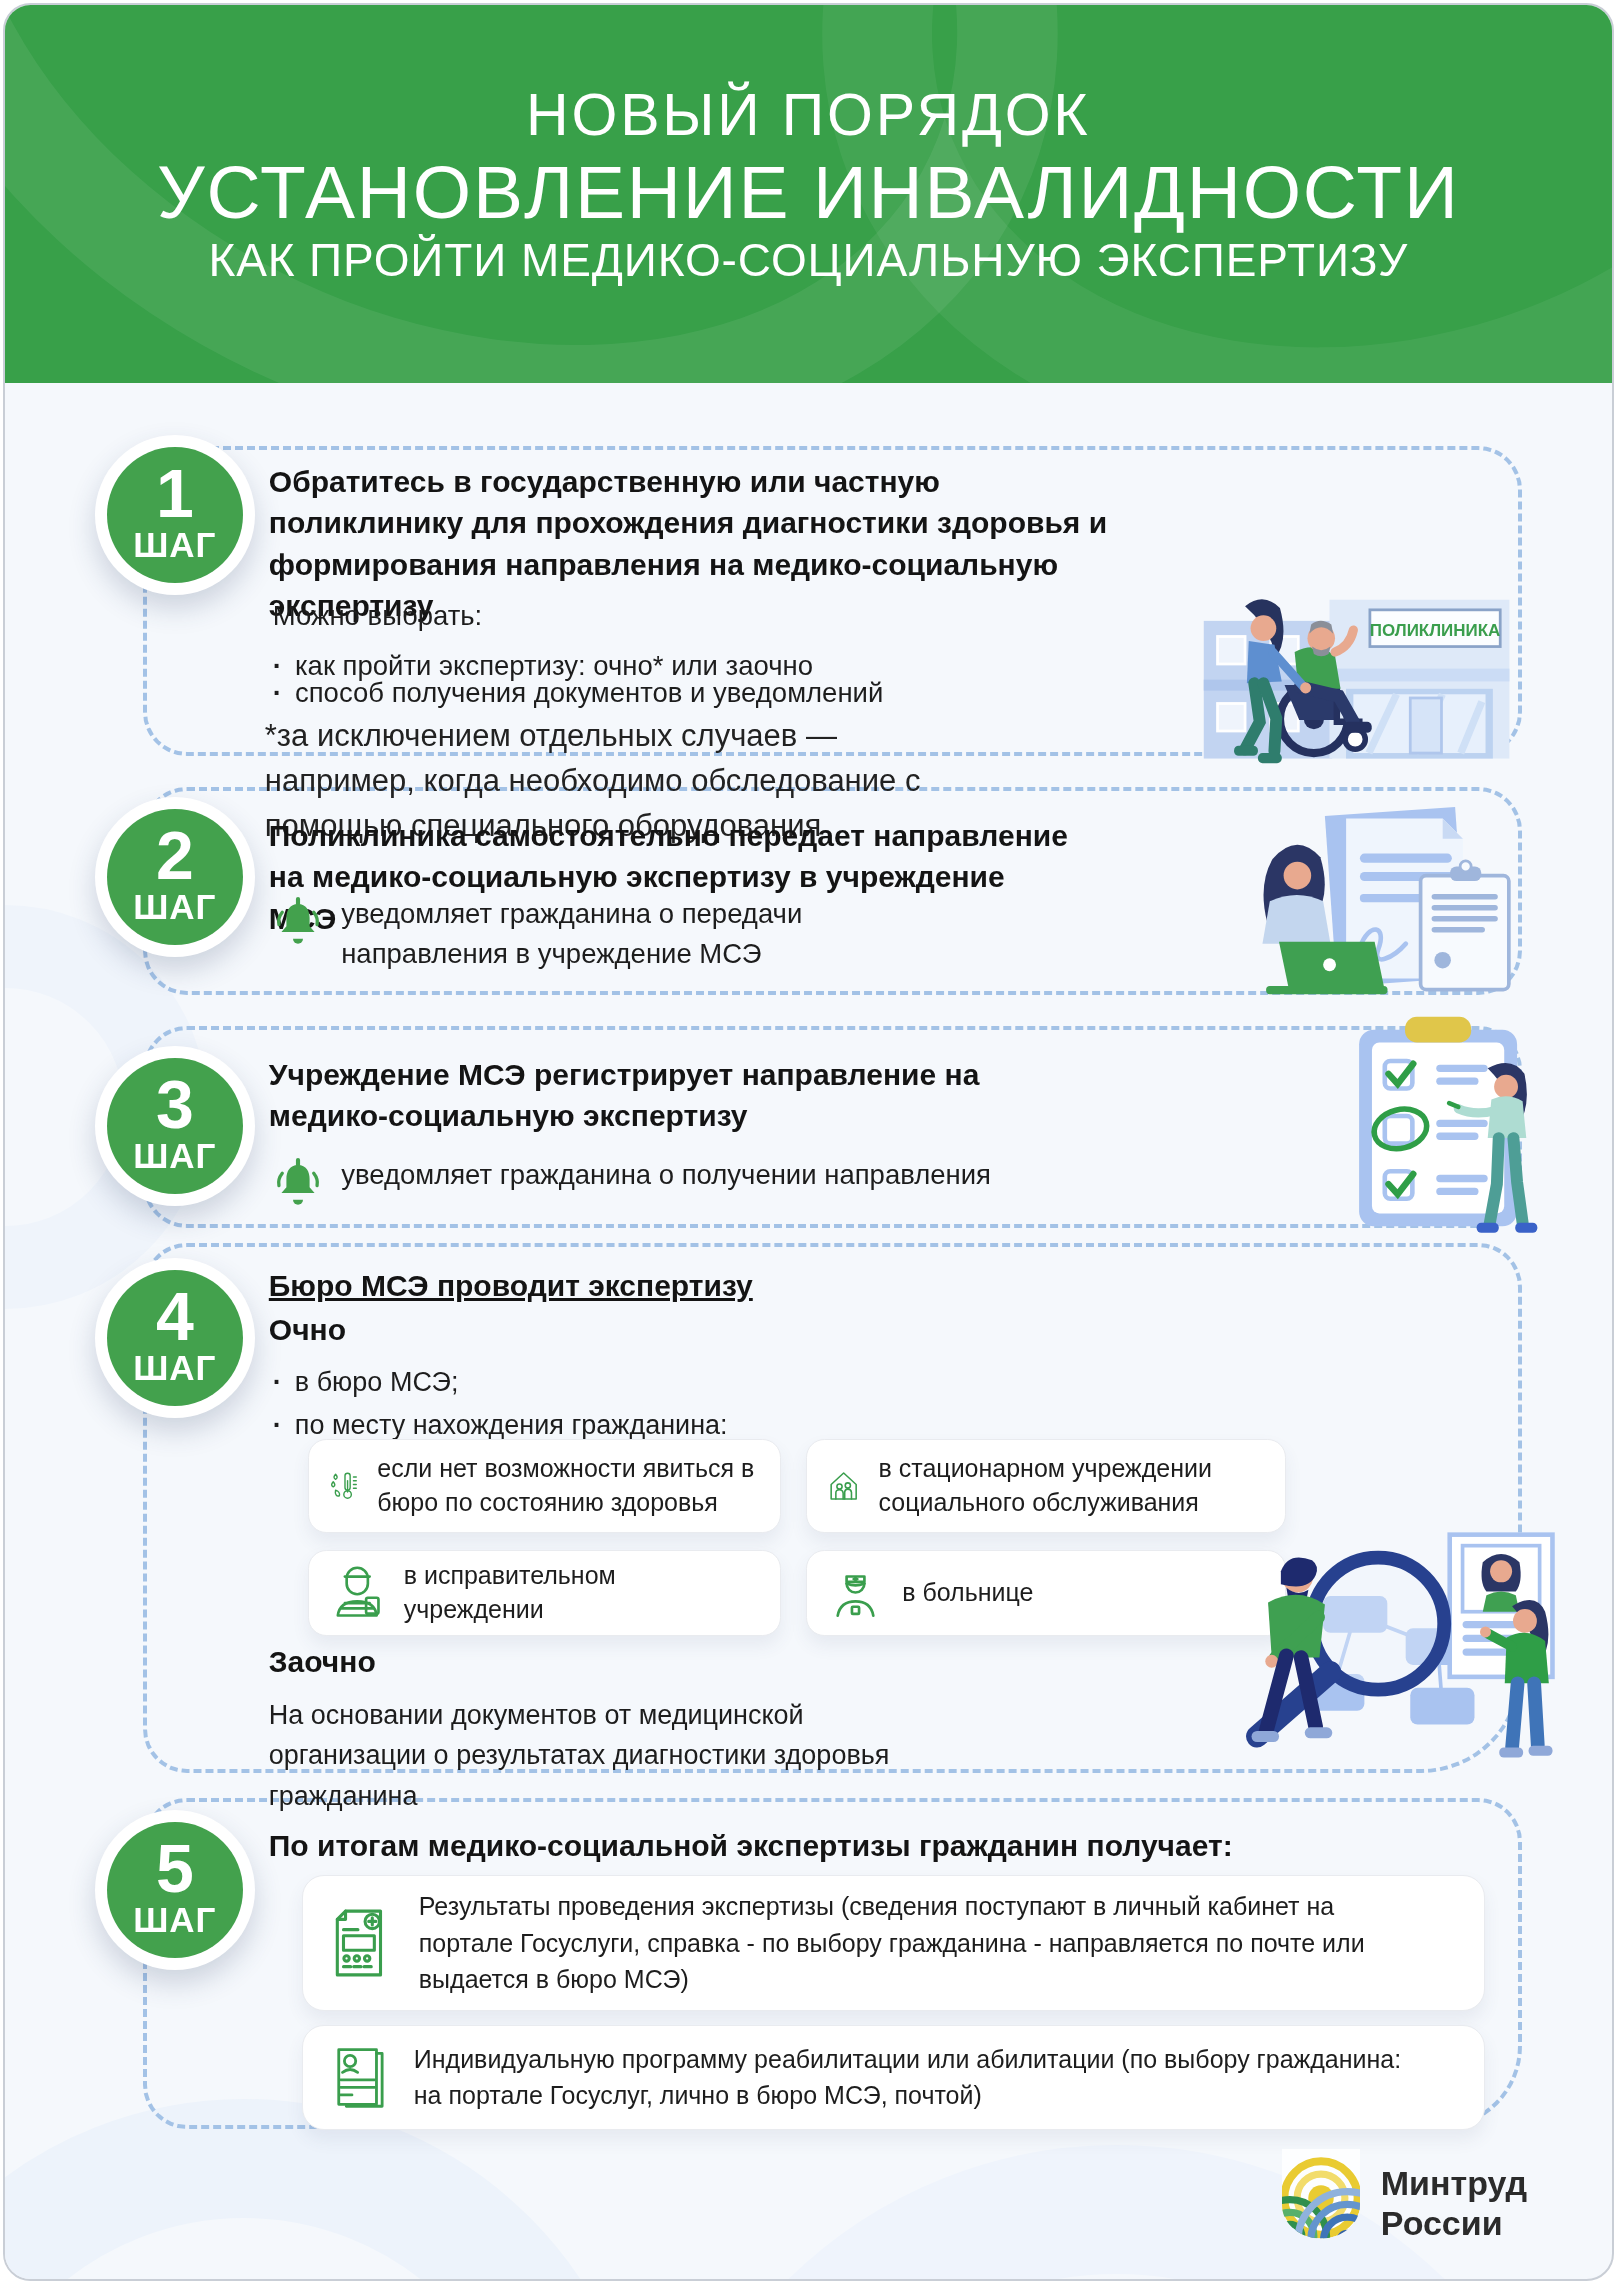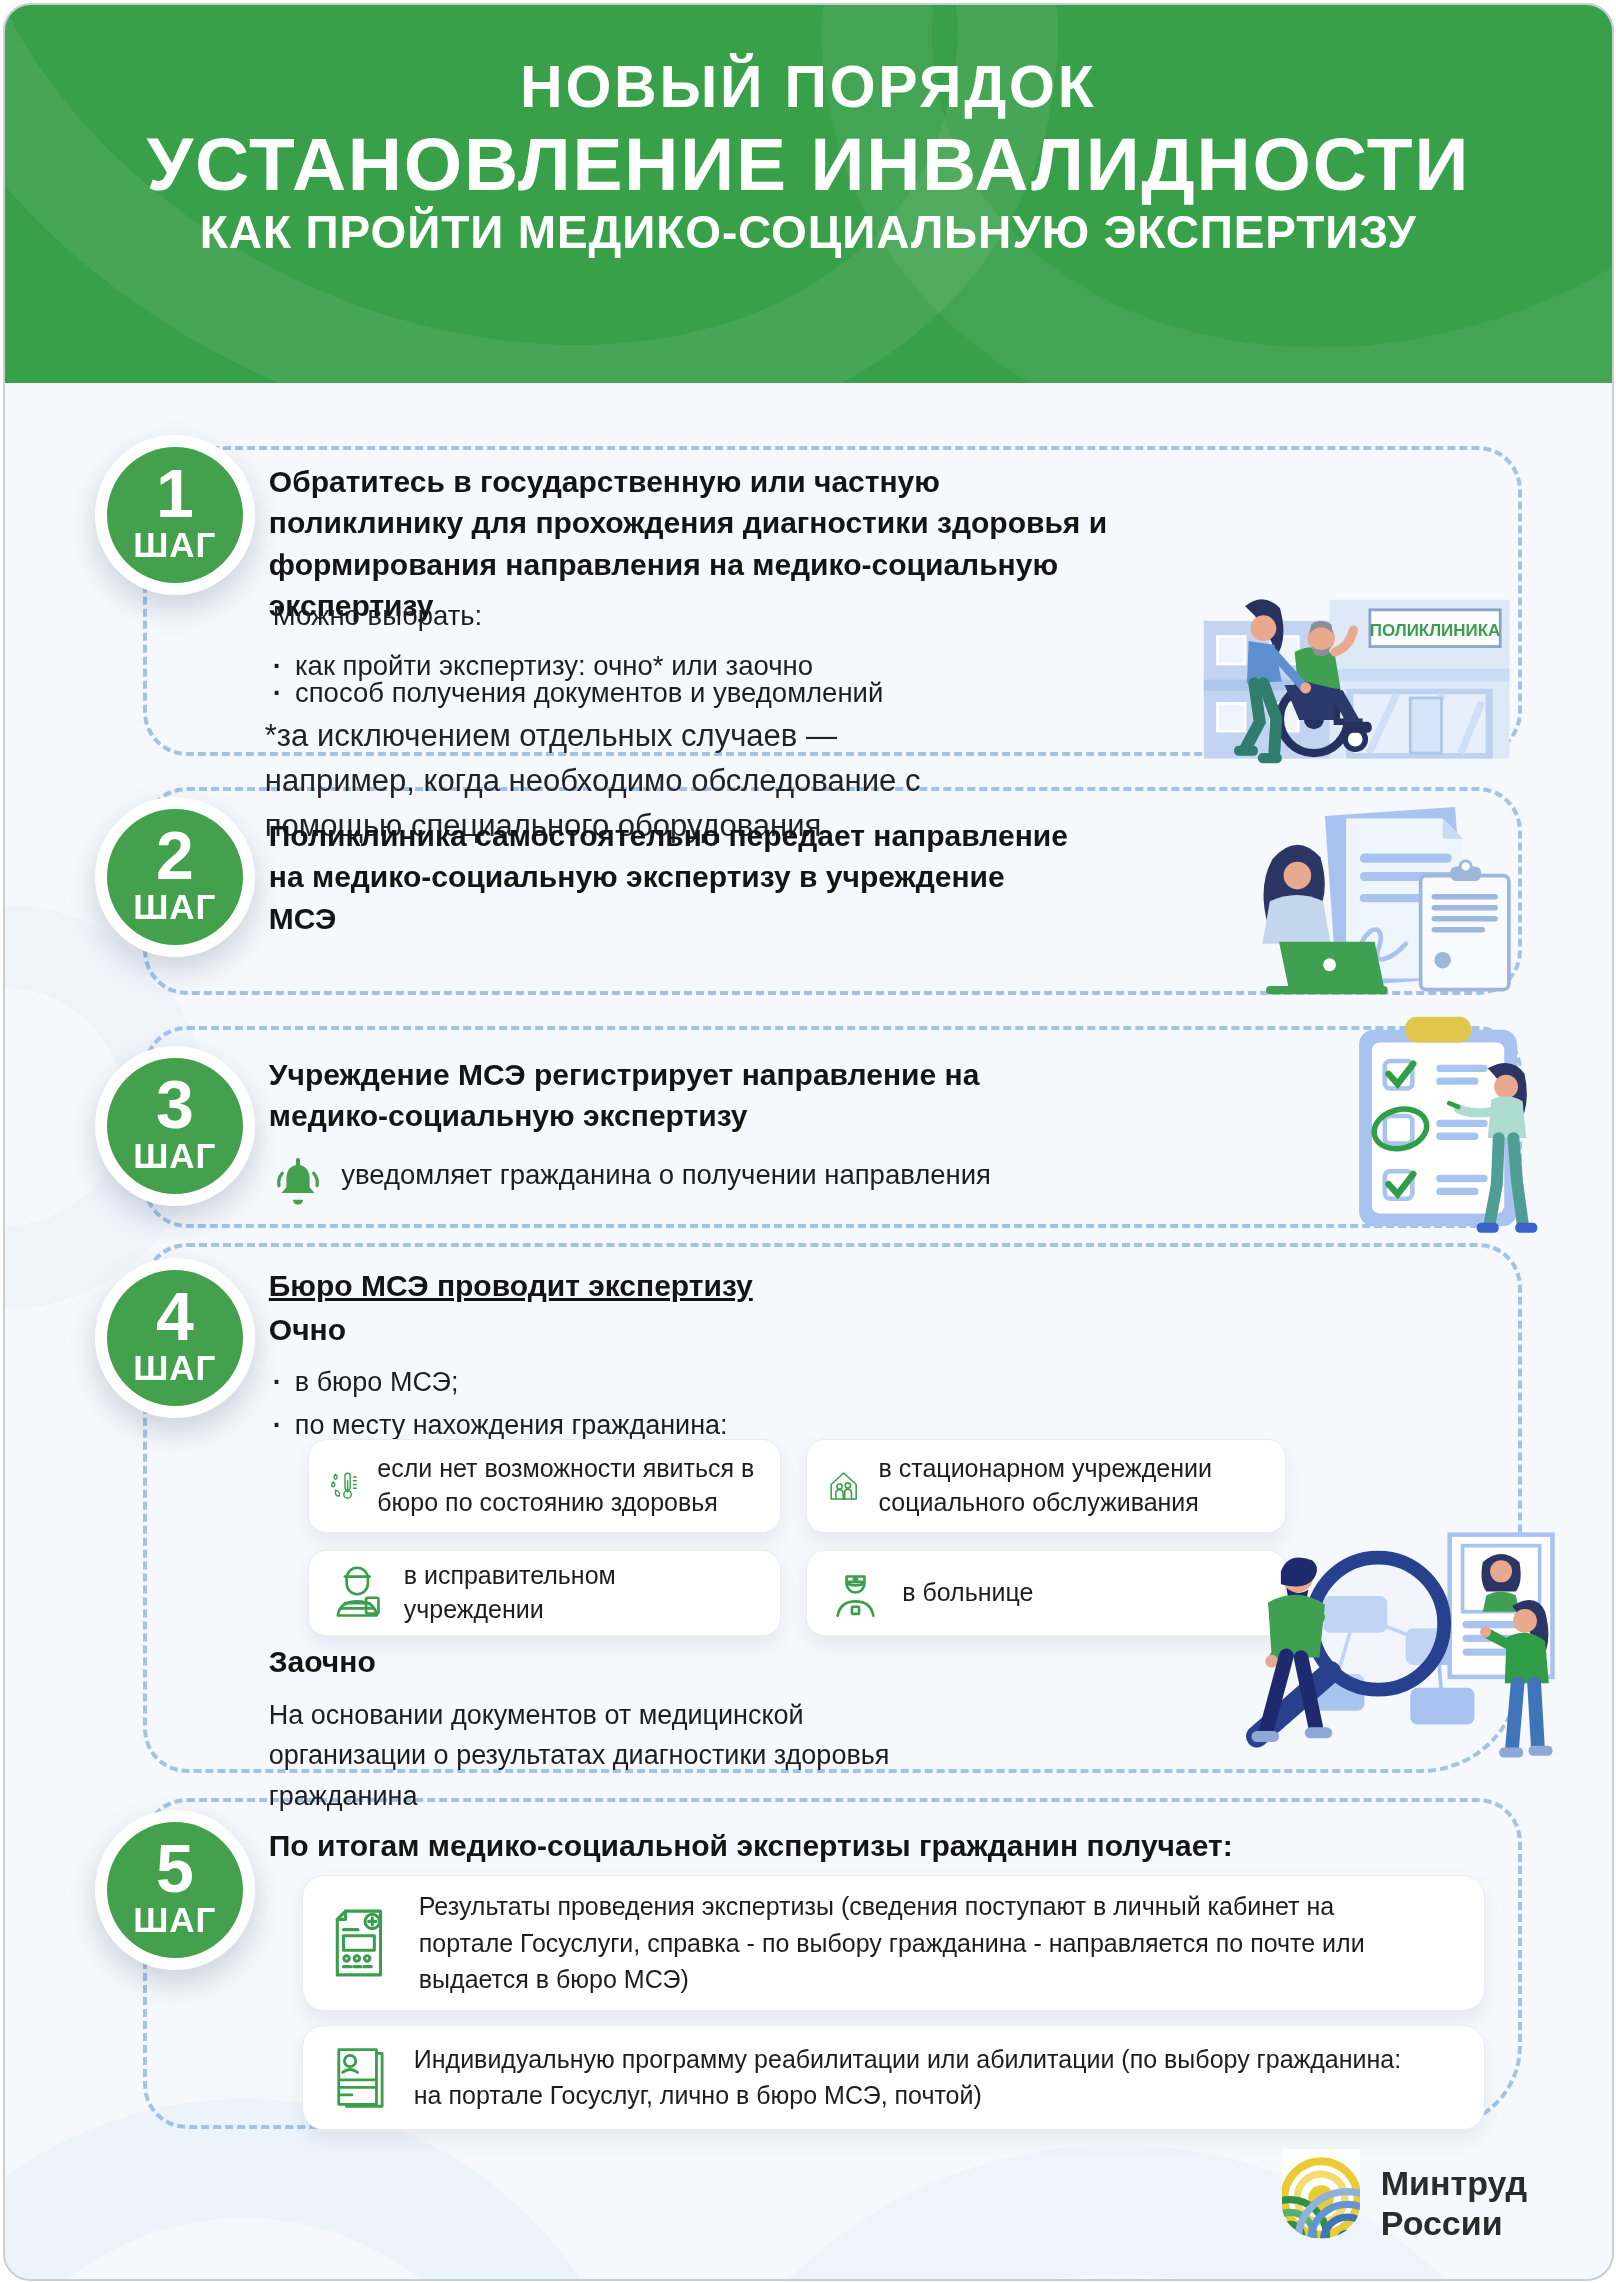--- a/index.html
+++ b/index.html
@@ -4,21 +4,21 @@
 <style>
   html,body{margin:0;padding:0;background:#ffffff;}
   *{box-sizing:border-box;font-family:"Liberation Sans","DejaVu Sans",sans-serif;}
   .poster{position:relative;width:1611px;height:2278px;margin:2.8px;background:#F5F8FC;
           border:2.8px solid #C9CED6;border-radius:27.5px;overflow:hidden;}
   
   .header{position:absolute;top:0;left:0;right:0;height:378px;background:#38A049;overflow:hidden;}
   .sw{position:absolute;border-radius:50%;}
   .sw1{left:-165px;top:-551px;width:1240px;height:964px;border:101px solid rgba(255,255,255,.07);transform:rotate(25deg);}
   .sw2{left:808px;top:-496px;width:1148px;height:937px;border:110px solid rgba(255,255,255,.06);transform:rotate(-18deg);}
-  .htitle{position:absolute;left:0;right:0;text-align:center;color:#fff;font-weight:700;white-space:nowrap;}
+  .htitle{position:absolute;left:0;right:0;text-align:center;color:#fff;font-weight:400;white-space:nowrap;margin-top:28px;}
   .ht1{top:48px;font-size:59px;letter-spacing:2.8px;}
   .ht2{top:116px;font-size:75px;letter-spacing:1.8px;}
   .ht3{top:200px;font-size:46px;letter-spacing:0.9px;}
   
   .arc{position:absolute;border-radius:50%;}
   .arcA{left:-165px;top:2094px;width:808px;height:808px;border:119px solid #EDF3FB;}
   .arcB{left:643px;top:2140px;width:937px;height:937px;border:129px solid #EFF4FC;}
   .arcD{left:-202px;top:900px;width:404px;height:404px;border:83px solid #EFF4FB;}
   
   .step-box{position:absolute;left:138px;width:1379px;border:4.6px dashed #A3C2E6;border-radius:44px;}
@@ -146,20 +146,30 @@
     <path d="M64 100 l28 4 l8 40 l-38 2 z" fill="#5E8FD0"></path>
     <path d="M90 112 L124 150" stroke="#5E8FD0" stroke-width="10" stroke-linecap="round"></path>
     <circle cx="126" cy="151" r="6" fill="#E8A98F"></circle>
     <path d="M70 146 l6 42 l-16 30" stroke="#2F7D6D" stroke-width="13" fill="none" stroke-linecap="round"></path>
     <path d="M80 146 l14 38 l-2 36" stroke="#2F7D6D" stroke-width="13" fill="none" stroke-linecap="round"></path>
     <rect x="48" y="214" width="26" height="11" rx="5" fill="#2F7D6D"></rect>
     <rect x="74" y="222" width="26" height="11" rx="5" fill="#2F7D6D"></rect>
   </svg>
 
   <div class="h" style="left:264px;top:810px;width:808px;">Поликлиника самостоятельно передает направление на медико-социальную экспертизу в учреждение МСЭ</div>
+  <div class="note" style="left:268px;top:889px;">
+    <svg width="50" height="53" viewBox="0 0 60 64">
+      <path d="M30 6 v6" stroke="#43A14D" stroke-width="5" stroke-linecap="round"></path>
+      <path d="M30 12 c-10 0 -14 8 -14 17 v10 l-6 7 h40 l-6 -7 v-10 c0 -9 -4 -17 -14 -17 z" fill="#43A14D"></path>
+      <path d="M24 54 a6 6 0 0 0 12 0 z" fill="#43A14D"></path>
+      <path d="M11 22 c-4 5 -5 10 -4 15" stroke="#43A14D" stroke-width="4" fill="none" stroke-linecap="round"></path>
+      <path d="M49 22 c4 5 5 10 4 15" stroke="#43A14D" stroke-width="4" fill="none" stroke-linecap="round"></path>
+    </svg>
+    <div class="ntext" style="width:514px;">уведомляет гражданина о передачи направления в учреждение МСЭ</div>
+  </div>
 
   <svg class="ill" style="left:1217px;top:797px;" width="308" height="195" viewBox="0 0 335 212">
     <rect x="118" y="10" width="142" height="186" fill="#A9C3F0" transform="rotate(-4 190 100)"></rect>
     <path d="M135 18 h105 l22 22 v152 h-127 z" fill="#EFF5FD"></path>
     <path d="M240 18 l22 22 h-22 z" fill="#C9DAF4"></path>
     <rect x="150" y="56" width="100" height="10" rx="5" fill="#A9C3F0"></rect>
     <rect x="150" y="76" width="108" height="10" rx="5" fill="#A9C3F0"></rect>
     <rect x="150" y="100" width="88" height="9" rx="4" fill="#A9C3F0"></rect>
     <path d="M150 158 c10 -28 30 -24 20 2 c-7 20 16 10 30 -6" stroke="#A9C3F0" stroke-width="5" fill="none" stroke-linecap="round"></path>
     <rect x="216" y="80" width="96" height="124" rx="6" fill="#F7FAFE" stroke="#9FB6DC" stroke-width="4"></rect>

